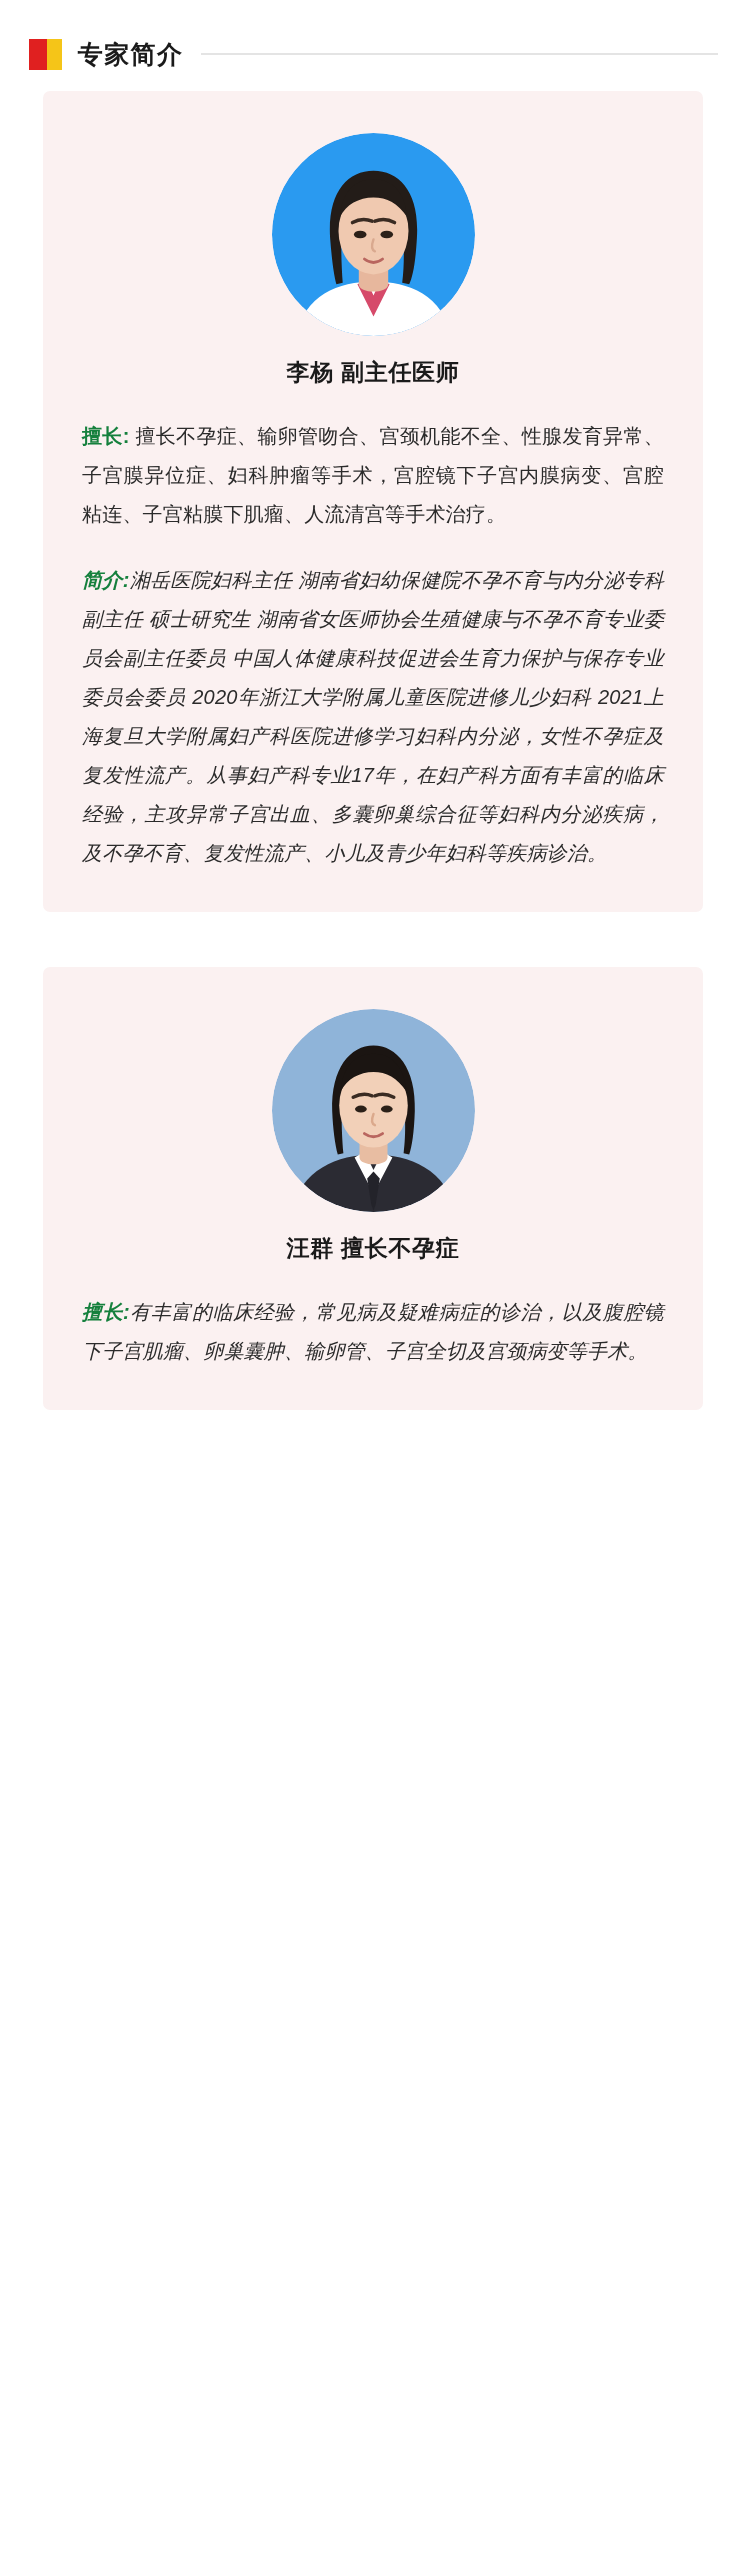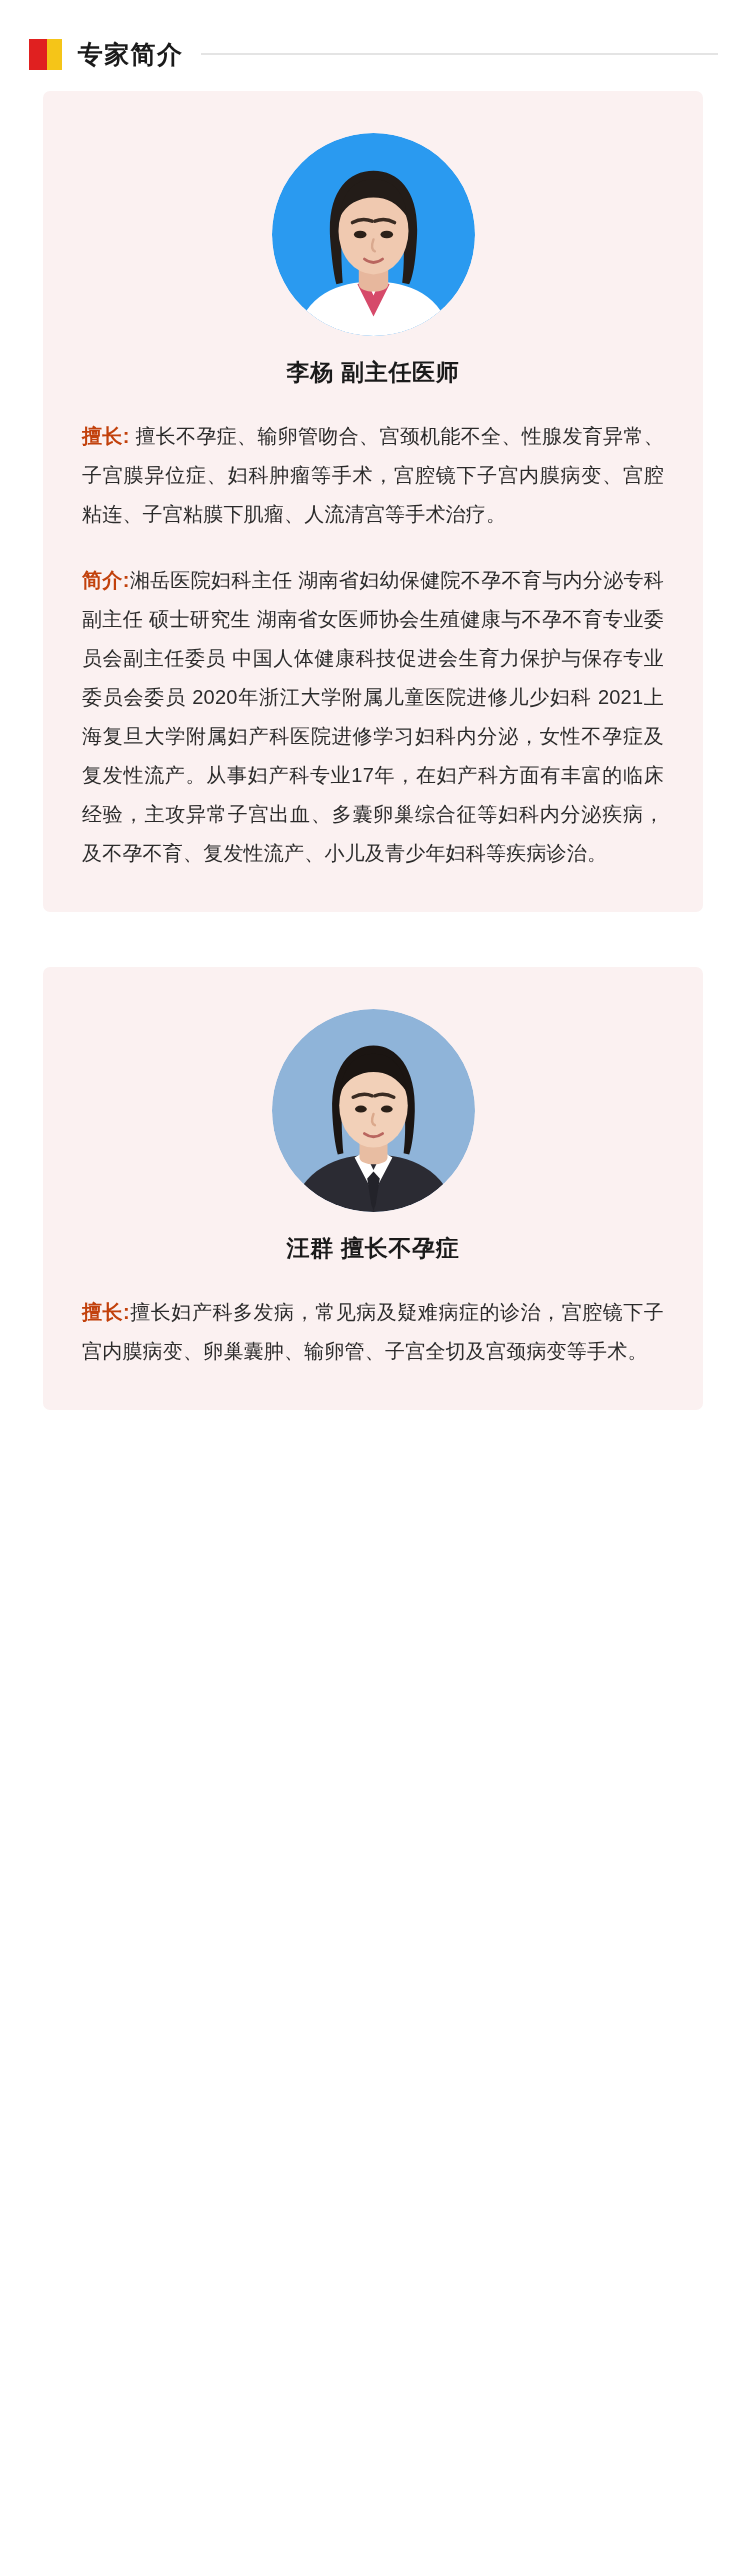--- a/index.html
+++ b/index.html
@@ -101,24 +101,25 @@
   .para {
     font-size: 20px;
     line-height: 39px;
     color: #2b2b2b;
     text-align: justify;
     margin: 0 0 26.6px 0;
     letter-spacing: 0.2px;
   }
   .para:last-child {
     margin-bottom: 0;
+    font-style: italic;
   }
   .para .lbl {
     font-weight: bold;
-    color: #c2410c;
+    color: #15803d;
   }
 </style>
 </head>
 <body>
 
 <div class="page">
 
   <div class="section-header">
     <div class="hdr-blocks">
       <div class="hdr-block-red"></div>
@@ -205,18 +206,18 @@
               <ellipse cx="164" cy="143" rx="8.5" ry="5" fill="#2b2018"></ellipse>
 
               <path d="M145 150 q-5 13 2 16" stroke="#dba98c" stroke-width="3.5" fill="none" stroke-linecap="round"></path>
 
               <path d="M132 178 q13 9 26 0" stroke="#b9665f" stroke-width="4" fill="none" stroke-linecap="round"></path>
             </g>
           </svg>
         </div>
       </div>
       <div class="expert-name">汪群 擅长不孕症</div>
-      <p class="para"><span class="lbl">擅长:</span><span>擅长妇产科多发病，常见病及疑难病症的诊治，宫腔镜下子宫内膜病变、卵巢囊肿、输卵管、子宫全切及宫颈病变等手术。</span></p>
+      <p class="para"><span class="lbl">擅长:</span><span>有丰富的临床经验，常见病及疑难病症的诊治，以及腹腔镜下子宫肌瘤、卵巢囊肿、输卵管、子宫全切及宫颈病变等手术。</span></p>
     </div>
 
   </div>
 </div>
 
 
 </body></html>

